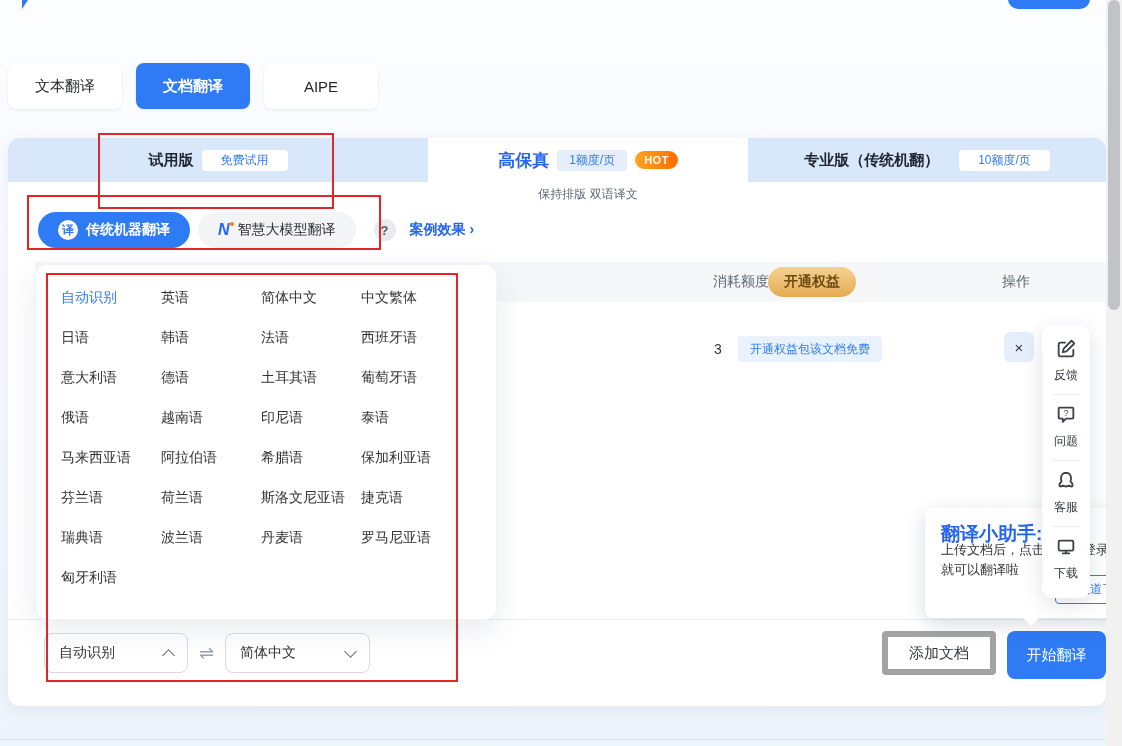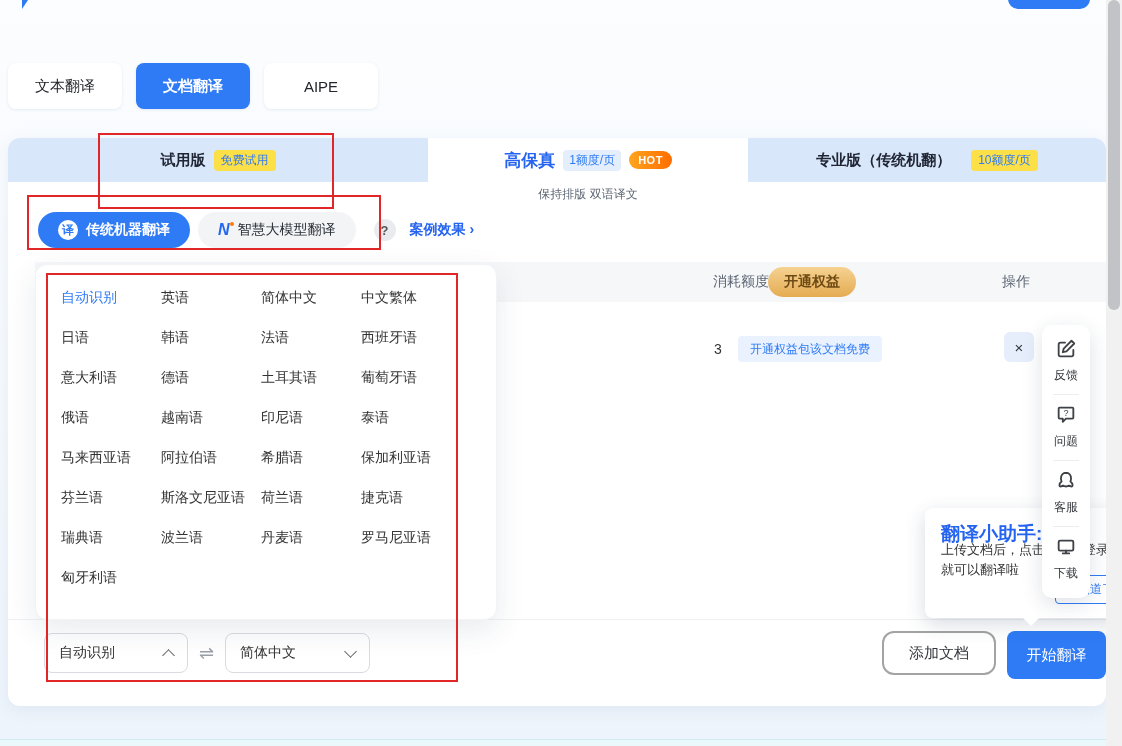--- a/index.html
+++ b/index.html
@@ -23,23 +23,23 @@
   
   .card{left:8px;top:138px;width:1098px;height:568px;background:#fff;border-radius:12px;
     box-shadow:0 4px 16px rgba(140,165,200,.16);}
   .strip-left{left:0;top:0;width:420px;height:44px;background:#d9e7fb;border-radius:12px 0 0 0;
     display:flex;align-items:center;justify-content:center;gap:8px;cursor:pointer;}
   .strip-right{left:740px;top:0;width:358px;height:44px;background:#d9e7fb;border-radius:0 12px 0 0;
     display:flex;align-items:center;justify-content:center;gap:20px;cursor:pointer;}
   .strip-mid{left:420px;top:0;width:320px;height:44px;background:#fff;border-radius:16px 16px 0 0;
     display:flex;align-items:center;justify-content:center;gap:8px;cursor:pointer;}
   .plan-title{font-size:15px;font-weight:bold;color:#202634;}
-  .badge-white{background:#fde047;color:#2f7bf5;font-size:12px;padding:2px 7px;border-radius:4px;}
+  .badge-white{background:#ffffff;color:#2f7bf5;font-size:12px;padding:2px 19px;border-radius:4px;}
   .hifi-title{font-size:17px;font-weight:bold;color:#2564f0;}
-  .badge-blue{background:#e4eefd;color:#2f7bf5;font-size:12px;padding:2px 6px;border-radius:4px;}
+  .badge-blue{background:#e4eefd;color:#2f7bf5;font-size:12px;padding:2px 12px;border-radius:4px;}
   .badge-hot{background:linear-gradient(90deg,#ffa51e,#ff6d00);color:#fff;font-size:11px;font-weight:bold;
     padding:3px 9px;border-radius:11px;letter-spacing:.5px;}
   .hifi-sub{left:420px;top:48px;width:320px;text-align:center;font-size:12px;color:#5c6673;}
 
   
   .engine-row{left:30px;top:74px;display:flex;align-items:center;}
   .engine-blue{height:36px;border-radius:20px;background:#2f7bf5;color:#fff;display:flex;align-items:center;
     gap:8px;padding:0 20px;font-size:14px;font-weight:bold;cursor:pointer;}
   .yi-circle{width:20px;height:20px;border-radius:50%;background:#fff;color:#2f7bf5;font-size:12px;
     font-weight:bold;display:flex;align-items:center;justify-content:center;}
@@ -67,21 +67,21 @@
   
   .bot-divider{left:0;top:481px;width:1098px;height:1px;background:#f0f1f3;}
   .select{top:495px;height:40px;border:1px solid #d9dbe0;border-radius:8px;background:#fff;
     display:flex;align-items:center;justify-content:space-between;padding:0 14px;font-size:14px;color:#333;cursor:pointer;}
   .sel-src{left:36px;width:144px;}
   .sel-tgt{left:217px;width:145px;}
   .chev{width:9px;height:9px;border-right:1.5px solid #666;border-bottom:1.5px solid #666;}
   .chev.up{transform:rotate(-135deg);margin-top:4px;}
   .chev.down{transform:rotate(45deg);margin-top:-3px;}
   .swap{left:191px;top:504px;font-size:18px;color:#9aa0a8;cursor:pointer;}
-  .btn-add{left:874px;top:493px;width:114px;height:44px;border:2px solid #a3a3a3;border-radius:12px;background:#fff;
+  .btn-add{left:874px;top:493px;width:114px;height:44px;border:6px solid #a3a3a3;border-radius:4px;background:#fff;
     color:#33373d;font-size:15px;display:flex;align-items:center;justify-content:center;cursor:pointer;}
   .btn-start{left:999px;top:493px;width:99px;height:48px;border-radius:8px;background:#2f7bf5;color:#fff;
     font-size:15px;display:flex;align-items:center;justify-content:center;cursor:pointer;}
 
   
   .lang-panel{left:35px;top:264px;width:462px;height:356px;background:#fff;border:1px solid #f2f3f5;border-radius:12px;
     box-shadow:0 10px 30px rgba(31,56,88,.10);z-index:20;padding:13px 0 0 25px;}
   .lang-grid{display:grid;grid-template-columns:100px 100px 100px 120px;grid-auto-rows:40px;}
   .lang-item{font-size:14px;color:#333;display:flex;align-items:center;cursor:pointer;white-space:nowrap;}
   .lang-item.selected{color:#2f7bf5;}
@@ -202,22 +202,22 @@
         <div class="lang-item">葡萄牙语</div>
         <div class="lang-item">俄语</div>
         <div class="lang-item">越南语</div>
         <div class="lang-item">印尼语</div>
         <div class="lang-item">泰语</div>
         <div class="lang-item">马来西亚语</div>
         <div class="lang-item">阿拉伯语</div>
         <div class="lang-item">希腊语</div>
         <div class="lang-item">保加利亚语</div>
         <div class="lang-item">芬兰语</div>
+        <div class="lang-item">荷兰语</div>
         <div class="lang-item">斯洛文尼亚语</div>
-        <div class="lang-item">荷兰语</div>
         <div class="lang-item">捷克语</div>
         <div class="lang-item">瑞典语</div>
         <div class="lang-item">波兰语</div>
         <div class="lang-item">丹麦语</div>
         <div class="lang-item">罗马尼亚语</div>
         <div class="lang-item">匈牙利语</div>
       </div>
   </div>
 
   <div class="abs tooltip">

